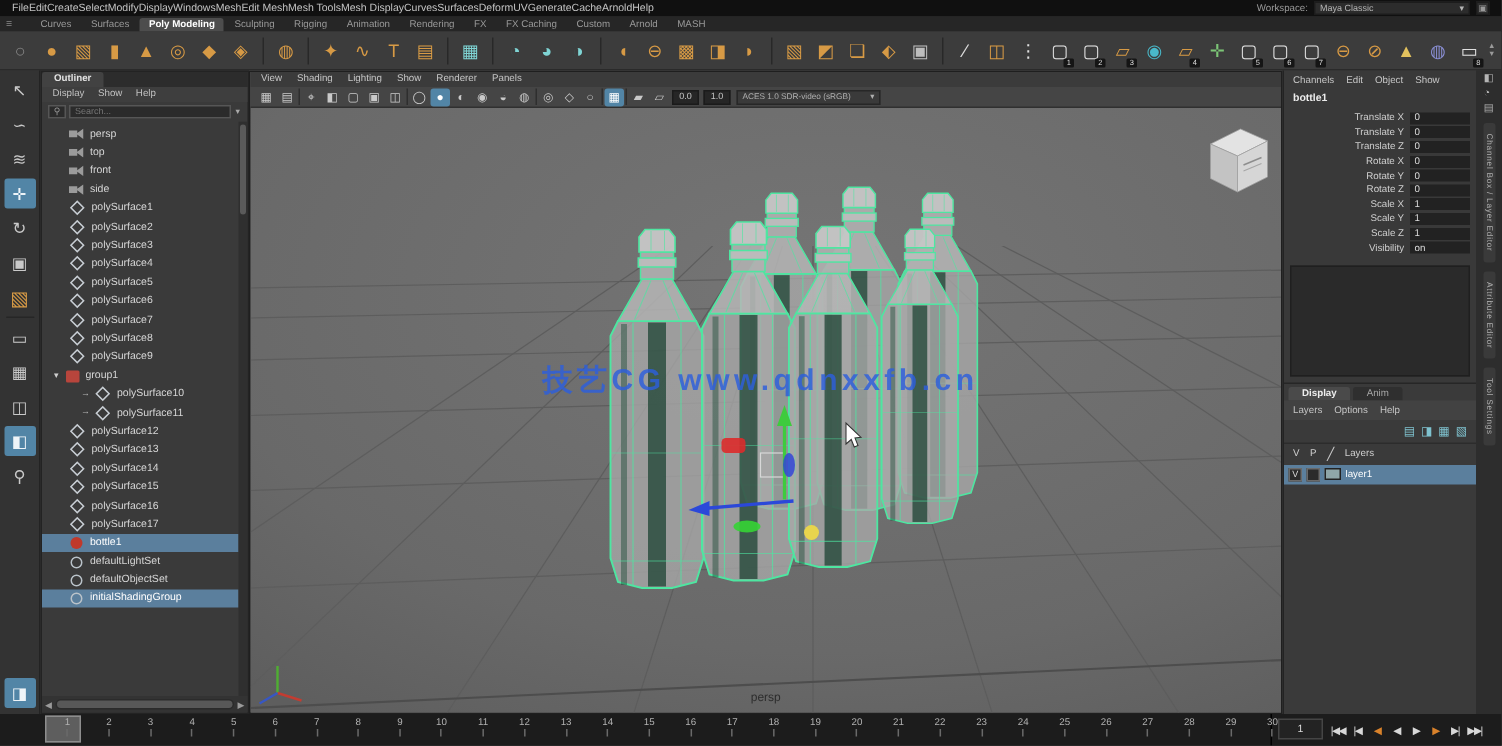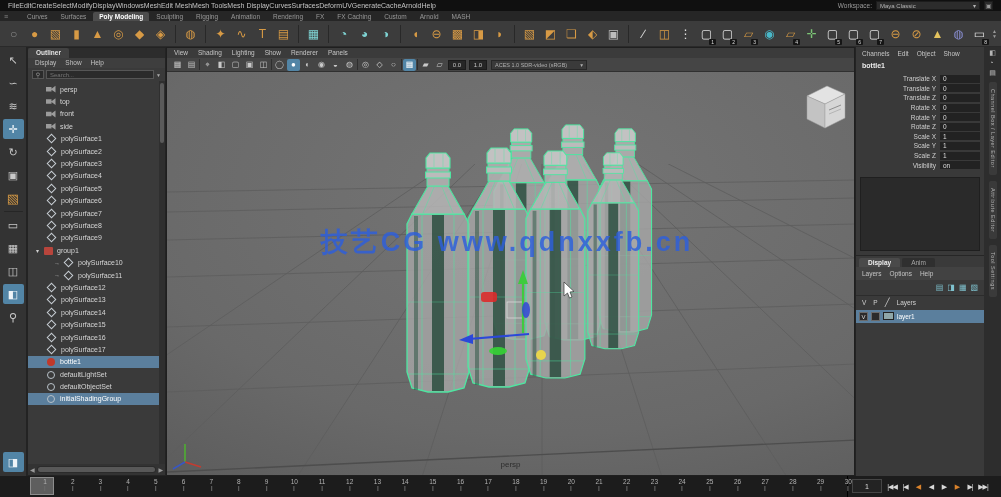--- a/index.html
+++ b/index.html
@@ -84,22 +84,22 @@
     align-items:center;gap:1px;padding:0 4px;font-size:8px;color:#c9c9c9;white-space:nowrap}
   .vpi{width:13px;height:12px;display:flex;align-items:center;justify-content:center;border-radius:2px;flex:0 0 auto}
   .vpi.active{background:#5285a6;color:#fff}
   .vpi.vsep{width:1px;height:11px;background:#2e2e2e;border-radius:0}
   .vp-field{width:18px;height:10px;background:#262626;border:1px solid #1b1b1b;
     font-size:6px;color:#c5c5c5;text-align:center;line-height:9px;margin:0 1px}
   .vp-dd{width:96px;height:10px;background:#3a3a3a;border:1px solid #272727;font-size:5.5px;
     color:#b0b0b0;line-height:9px;padding:0 3px;display:flex;justify-content:space-between;margin-left:2px}
   .vp-canvas{flex:1;position:relative;overflow:hidden}
   .vp-canvas svg{position:absolute;inset:0}
-  .watermark{position:absolute;left:140px;top:152px;width:400px;text-align:center;
-    font-size:27px;font-weight:bold;letter-spacing:3px;color:#2d5fdd;opacity:.82;pointer-events:none}
+  .watermark{position:absolute;left:140px;top:168px;width:400px;text-align:center;
+    font-size:20px;font-weight:bold;letter-spacing:3px;color:#2d5fdd;opacity:.82;pointer-events:none}
   .persp-label{position:absolute;bottom:6px;left:50%;transform:translateX(-50%);font-size:8px;color:#2d2d2d}
 
   
   .rightpanel{position:absolute;left:855px;top:47px;width:129px;height:429px;background:#393939;
     border-left:1px solid #232323;display:flex;flex-direction:column;font-size:6.5px}
   .cb-menus{display:flex;gap:8px;padding:3px 6px;color:#c5c5c5}
   .cb-object{font-weight:bold;color:#ececec;padding:2px 6px;font-size:7px}
   .cb-rows{padding:3px 4px 0 0}
   .cb-row{display:flex;justify-content:flex-end;align-items:center;height:9.6px;gap:4px}
   .cb-label{color:#cfcfcf}

